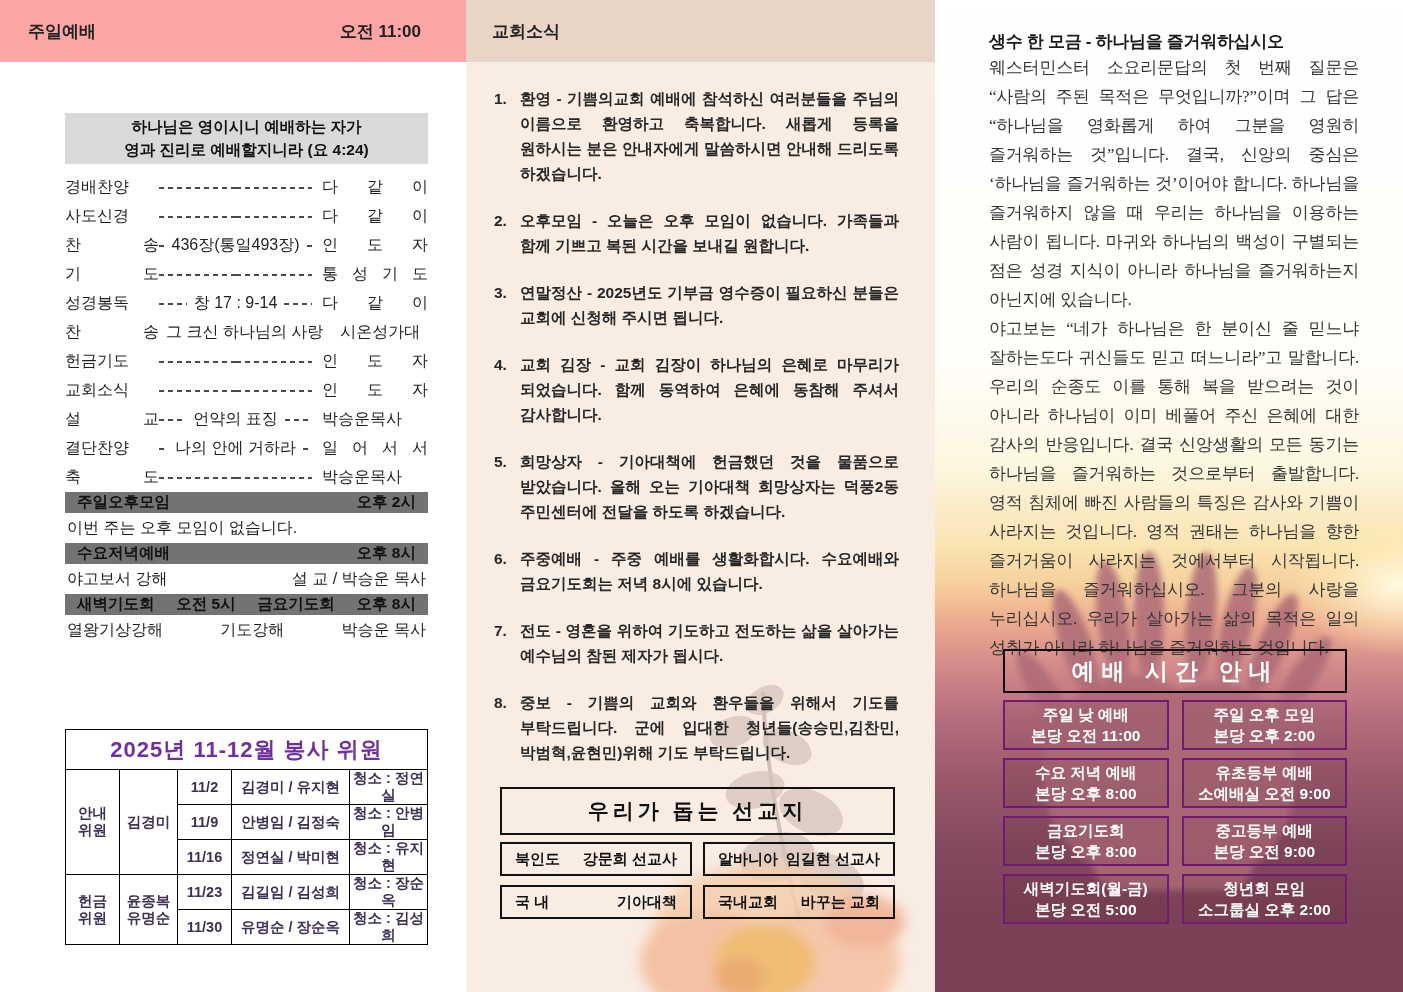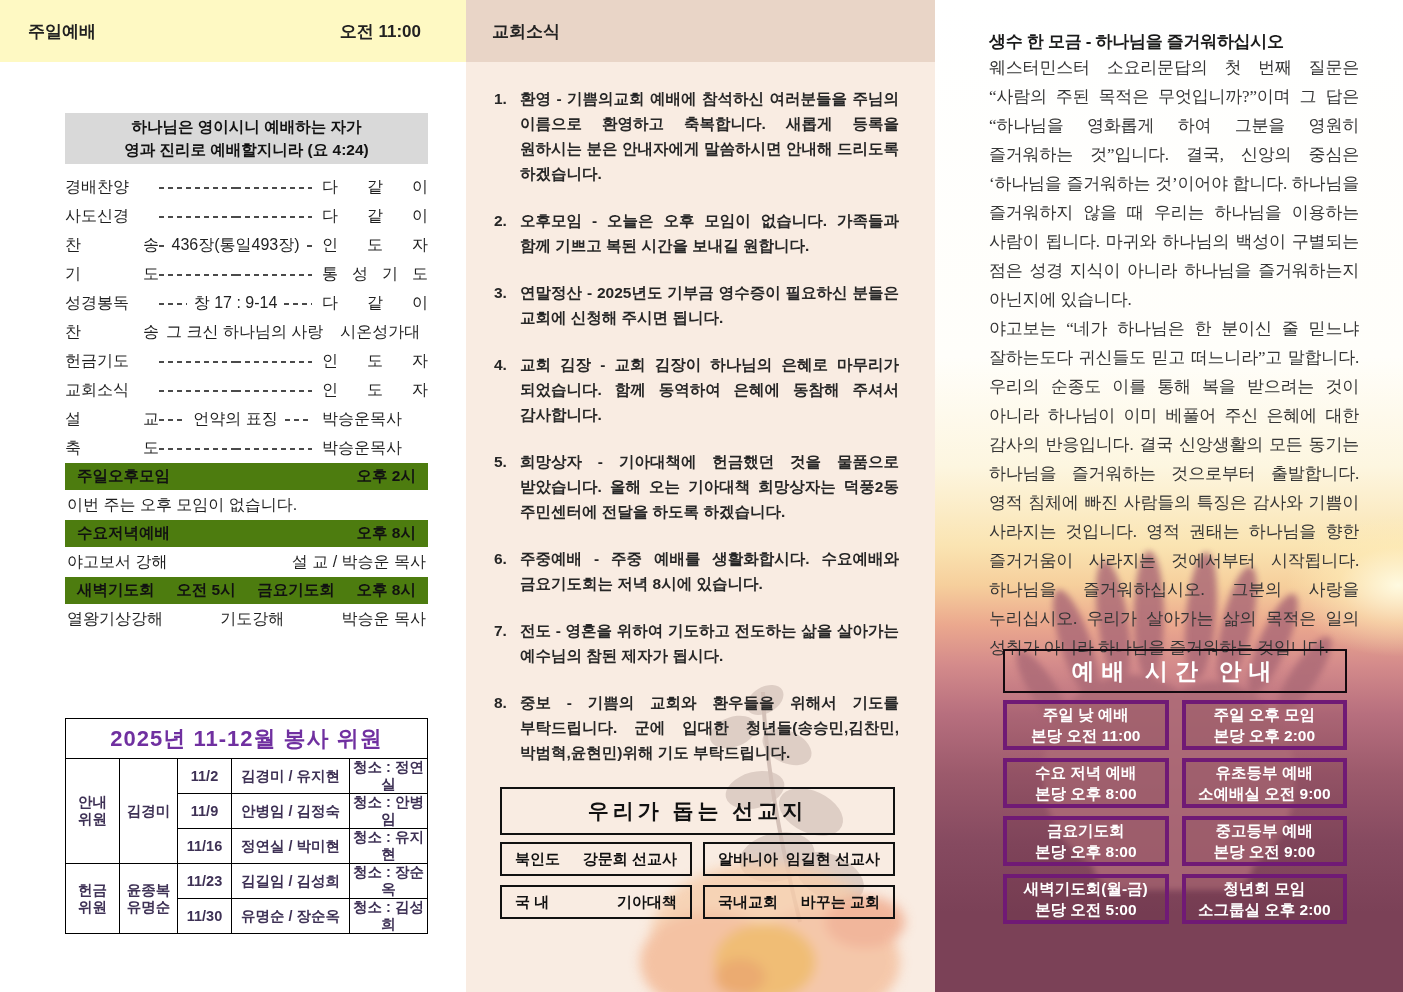--- a/index.html
+++ b/index.html
@@ -8,36 +8,36 @@
   .page { position:relative; width:1403px; height:992px; overflow:hidden; background:#fff; }
 
   
   .col { position:absolute; top:0; height:992px; }
   .col-left  { left:0;     width:466px; background:#ffffff; }
   .col-mid   { left:466px; width:469px; background:#f9ece2; }
   .col-right { left:935px; width:468px; background:#fff; }
 
   .col-head { height:62px; display:flex; align-items:center; justify-content:space-between;
               font-weight:bold; font-size:17px; color:#222; }
-  .left-head { background:#fef9c3; padding:0 45px 0 28px; }
+  .left-head { background:#fca5a5; padding:0 45px 0 28px; }
   .mid-head  { background:#e9d5c7; padding:0 30px 0 26px; }
 
   
   .left-body { padding:0 38px 0 65px; }
   .verse-box { margin-top:51px; background:#d9d9d9; text-align:center; font-weight:bold;
                font-size:15.5px; line-height:23px; padding:2px 0 3px; color:#111; }
   .order-list { margin-top:9px; }
   .ord-row { display:flex; align-items:center; height:29px; font-size:16px; }
   .ord-label { width:94px; text-align-last:justify; flex:none; }
   .dash { flex:1; height:2px; background:repeating-linear-gradient(90deg,#4a4a4a 0 5px,transparent 5px 9px); }
   .ord-item { flex:none; padding:0 7px; white-space:nowrap; }
   .ord-item:empty { padding:0; }
   .ord-leader { width:106px; flex:none; margin-left:10px; text-align-last:justify; }
 
-  .gray-bar { background:#4d7c0f; height:27px; display:flex; align-items:center;
+  .gray-bar { background:#737373; height:21px; display:flex; align-items:center;
               justify-content:space-between; padding:0 12px; font-weight:bold; font-size:15.5px; color:#111; }
   .bar-note { height:30px; display:flex; align-items:center; justify-content:space-between;
               padding:0 2px; font-size:16px; }
   .bar-note.single { justify-content:flex-start; }
 
   table.committee { margin-top:84px; width:100%; border-collapse:collapse; color:#3e3155; }
   table.committee td { border:1.6px solid #000; text-align:center; vertical-align:middle;
                        font-weight:bold; font-size:14.5px; height:30px; line-height:17px; }
   table.committee .t-title td { font-size:22px; height:40px; color:#7030a0; letter-spacing:1px; }
 
@@ -67,21 +67,21 @@
   .hands { position:absolute; left:38px; top:540px; width:388px; height:350px;
            filter:blur(3px); opacity:.85; }
   .essay { position:relative; z-index:1; padding:30px 44px 0 54px; }
   .essay h2 { font-size:17px; font-weight:bold; color:#1a1a1a; letter-spacing:-0.3px; }
   .essay p { font-family:"Liberation Serif", serif; font-size:17px; line-height:29px; color:#353535;
              text-align:justify; word-break:keep-all; letter-spacing:-0.2px; }
   .wt { position:absolute; left:68px; right:56px; top:649px; z-index:1; color:#fff;text-align:right; }
   .wt-title { border:2px solid #140a10; height:44px; display:flex; align-items:center; justify-content:center;
               font-weight:bold; font-size:23px; letter-spacing:7px; }
   .wt-grid { margin-top:7px; display:grid; grid-template-columns:1fr 1fr; gap:8px 13px; }
-  .wt-cell { border:4px solid #701a75; height:50px; background:rgba(66,22,42,0.10);
+  .wt-cell { border:2px solid #701a75; height:50px; background:rgba(66,22,42,0.10);
              display:flex; flex-direction:column; align-items:center; justify-content:center;
              font-weight:bold; font-size:15.5px; line-height:21px; }
 </style>
 </head>
 <body>
 
 <div class="page">
 
   <section class="col col-left">
     <header class="col-head left-head">
@@ -150,20 +150,27 @@
             <span class="ord-item"></span>
             <span class="dash"></span>
             <span class="ord-leader">인 도 자</span>
           </div>
         <div class="ord-row">
             <span class="ord-label">설 교</span>
             <span class="dash"></span>
             <span class="ord-item">언약의 표징</span>
             <span class="dash"></span>
             <span class="ord-leader">박승운목사</span>
+          </div>
+        <div class="ord-row">
+            <span class="ord-label">결단찬양</span>
+            <span class="dash"></span>
+            <span class="ord-item">나의 안에 거하라</span>
+            <span class="dash"></span>
+            <span class="ord-leader">일 어 서 서</span>
           </div>
         <div class="ord-row">
             <span class="ord-label">축 도</span>
             <span class="dash"></span>
             <span class="ord-item"></span>
             <span class="dash"></span>
             <span class="ord-leader">박승운목사</span>
           </div>
       </div>
 

